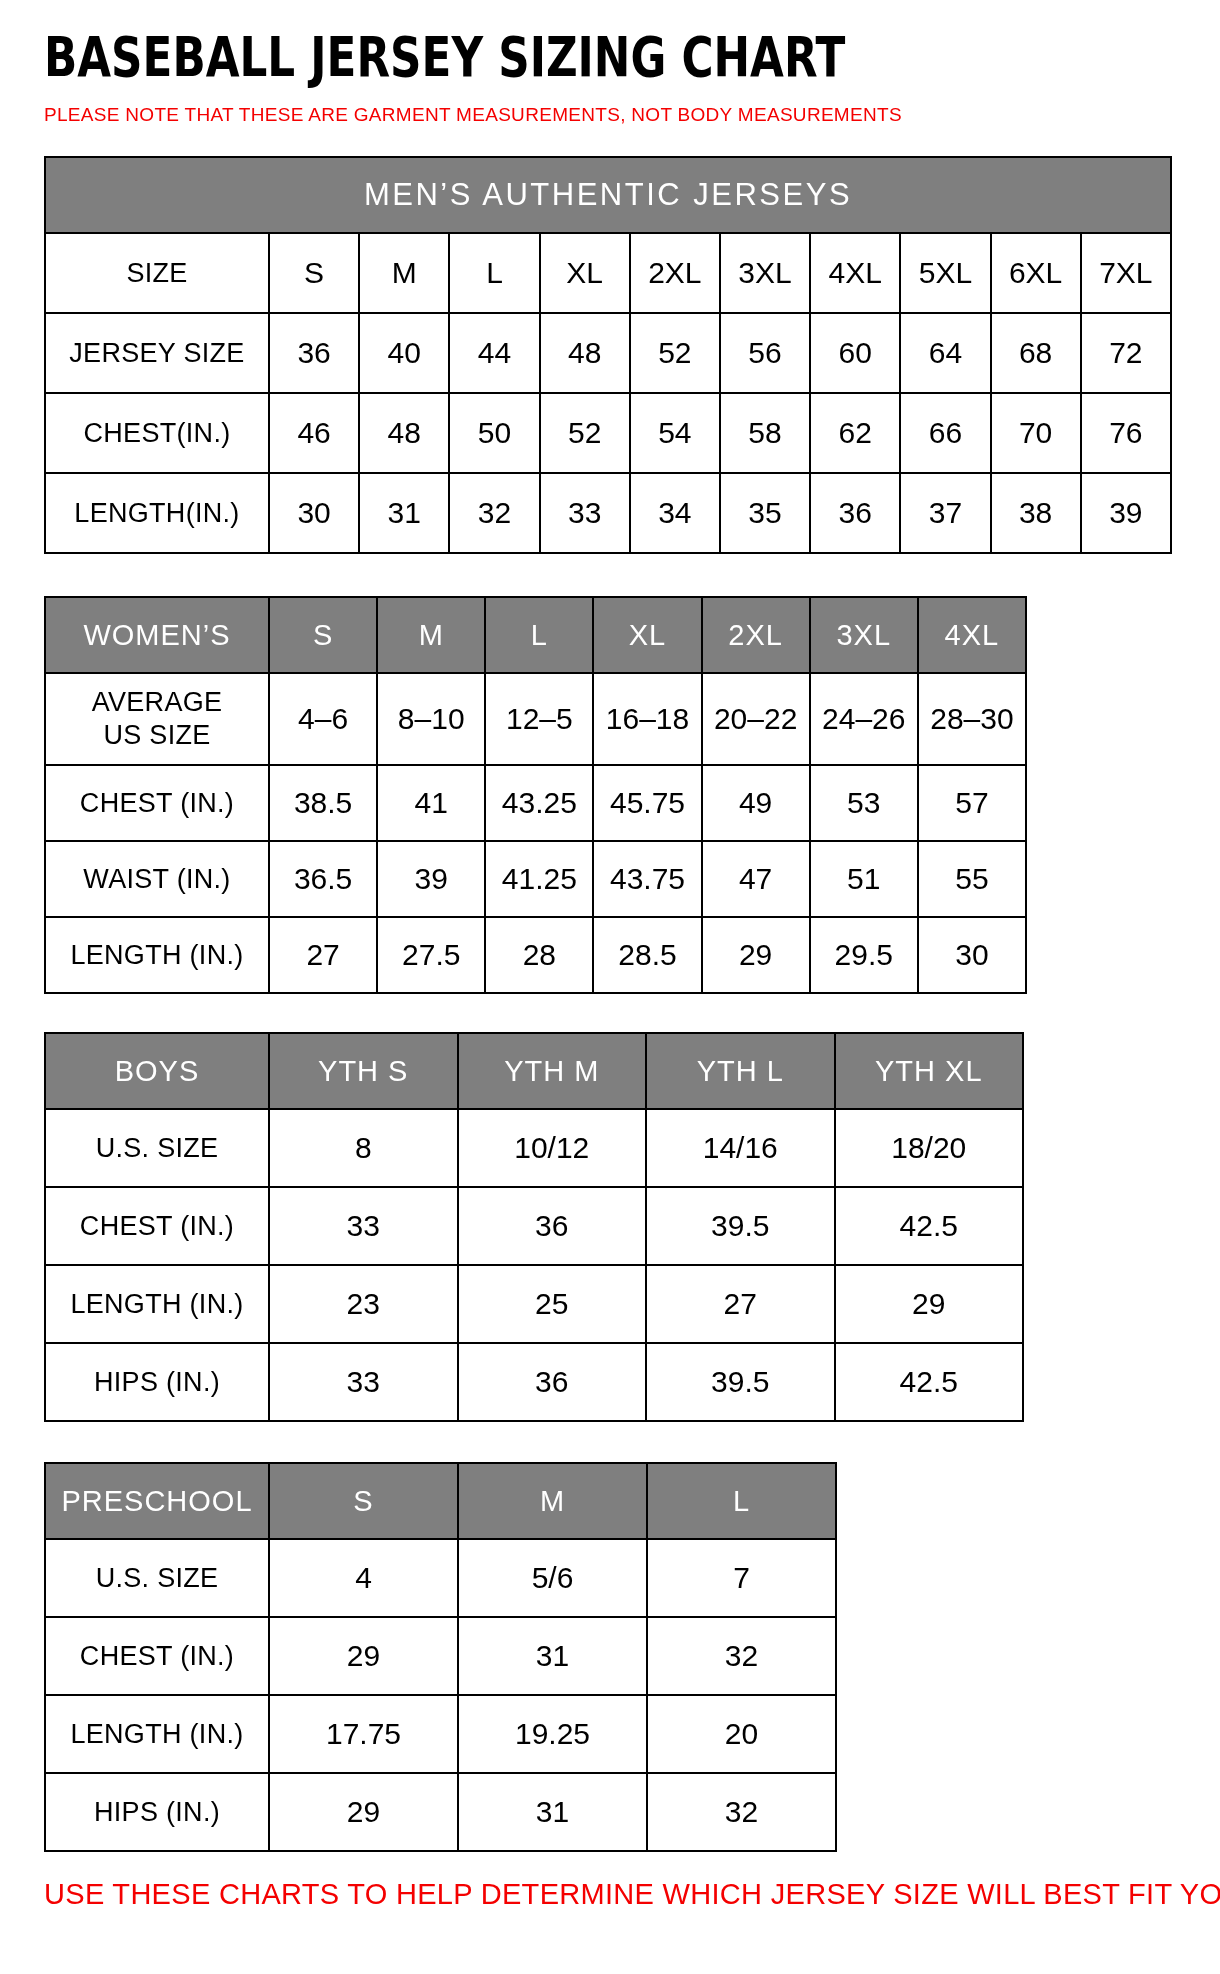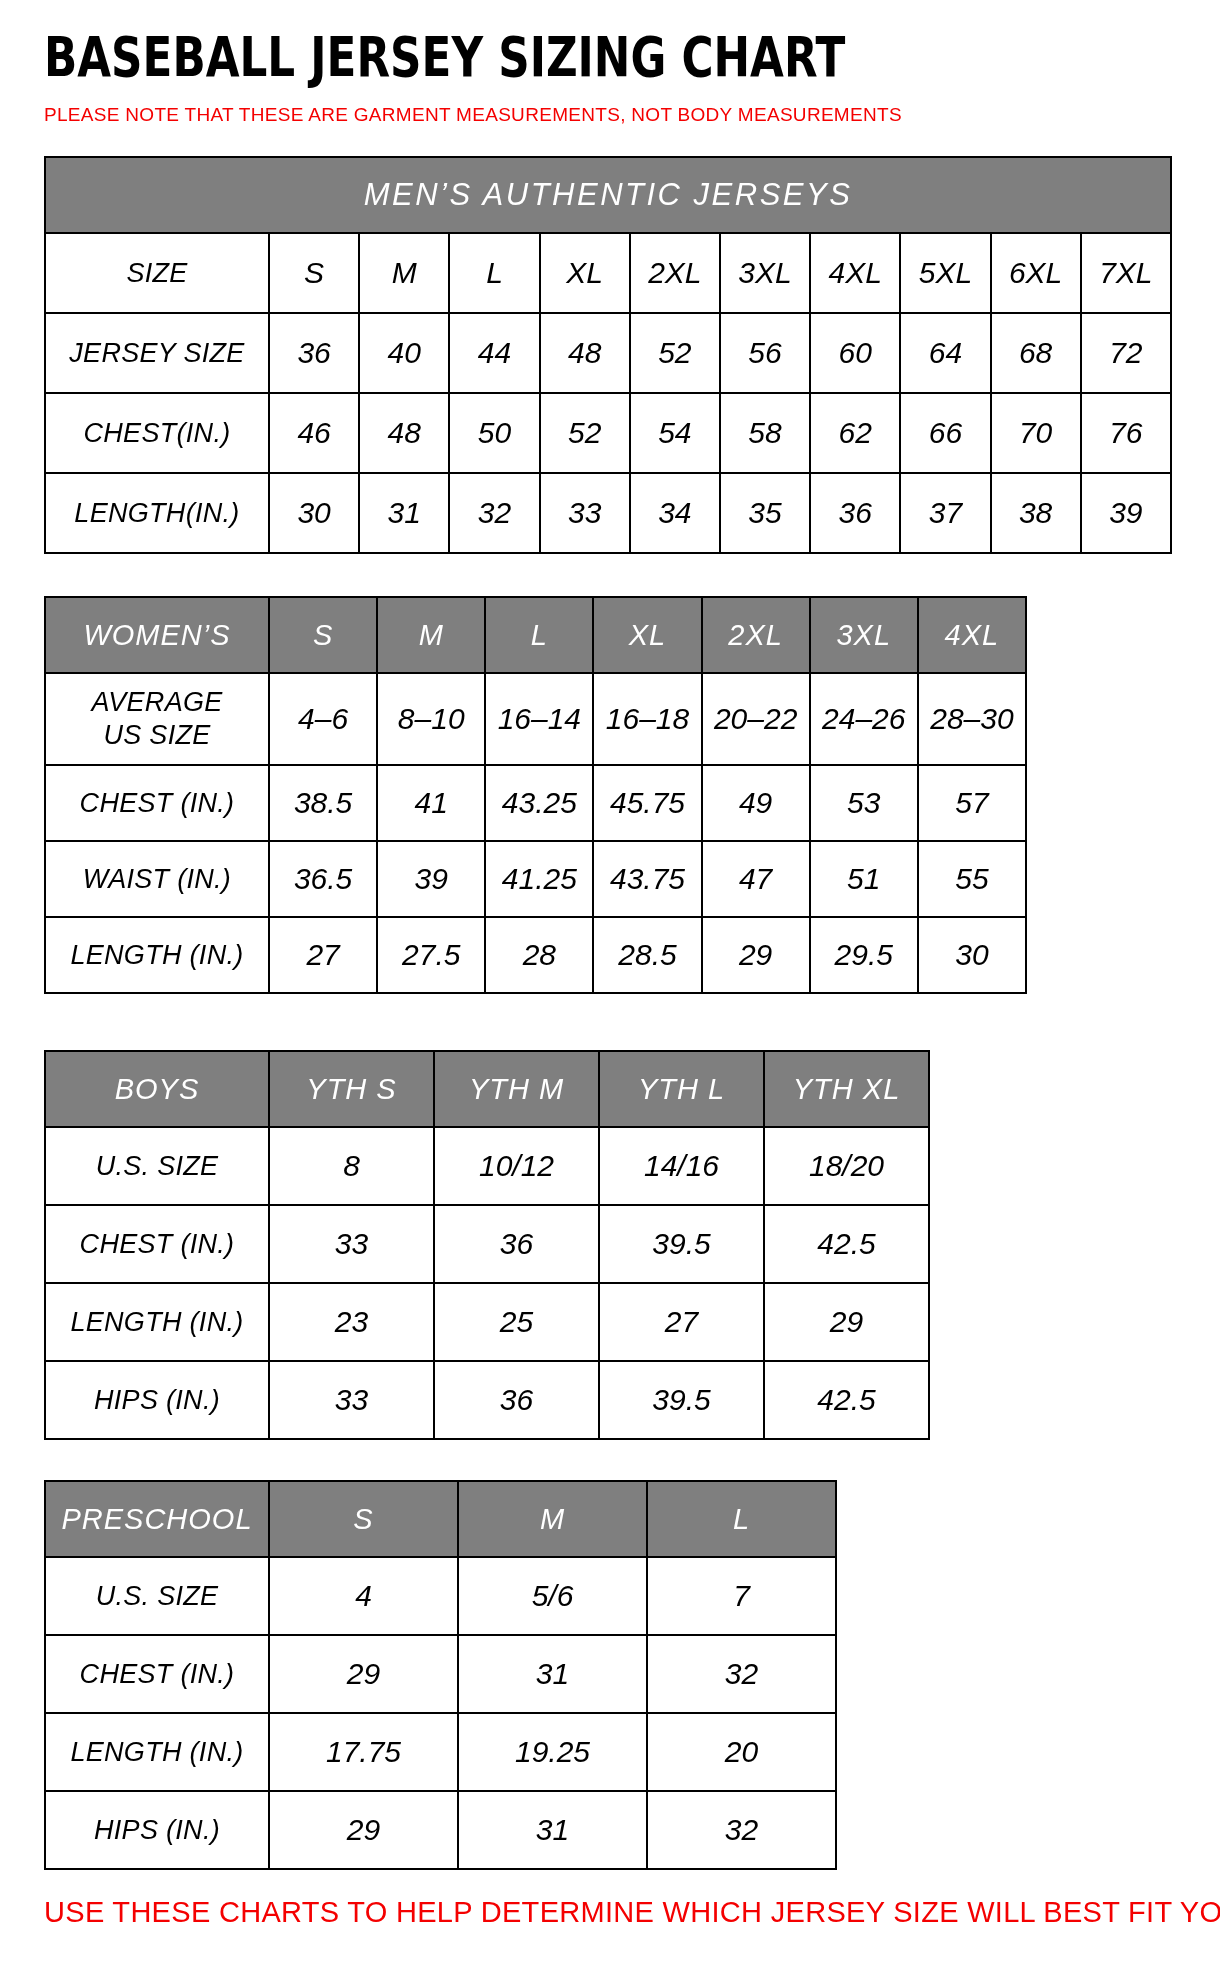--- a/index.html
+++ b/index.html
@@ -13,37 +13,37 @@
   .title {
     font-family:"DejaVu Sans","Liberation Sans",sans-serif;
     font-weight:700; font-size:56px; line-height:1.12; margin:0;
     transform:scaleX(0.78); transform-origin:left top; white-space:nowrap;
   }
   .note {
     color:var(--red,#f40000); font-size:19px; line-height:1.24;
     margin:14px 0 0 0; max-width:1085px; letter-spacing:0.3px;
   }
 
-  table.tbl { border-collapse:collapse; table-layout:fixed;font-style:italic; }
+  table.tbl { border-collapse:collapse; table-layout:fixed; }
   .tbl td { border:2px solid #000; text-align:center; vertical-align:middle; padding:0 4px; }
   .gray-cell { background:var(--gray,#7f7f7f); color:#fff; font-size:29px; letter-spacing:1px; }
   .tbl-title { font-size:31px; letter-spacing:2.5px; }
   .lbl { font-size:27px; letter-spacing:0.3px;border-radius:14px; }
   .num { font-size:30px; }
   .prewrap { white-space:pre-line; line-height:1.25; }
 
   tr.rt > td { height:76px; }   
   tr.rd > td { height:80px; }   
   tr.ra > td { height:92px; }   
   tr.rw > td { height:76px; }   
   tr.rb > td { height:78px; }   
 
   #mens { width:1128px; margin-top:30px; }
   #womens { width:983px; margin-top:42px; }
-  #boys { width:886px; margin-top:56px; }
+  #boys { width:980px; margin-top:38px; }
   #preschool { width:793px; margin-top:40px; }
 
   .footer {
     color:var(--red,#f40000); font-size:29px; margin-top:26px;
     white-space:nowrap; letter-spacing:0.3px;
   }
 </style>
 </head>
 <body>
 
@@ -145,21 +145,21 @@
         <td class="gray-cell">XL</td>
         <td class="gray-cell">2XL</td>
         <td class="gray-cell">3XL</td>
         <td class="gray-cell">4XL</td>
       </tr>
       <tr class="ra">
         <td class="lbl prewrap">AVERAGE
 US SIZE</td>
         <td class="num">4–6</td>
         <td class="num">8–10</td>
-        <td class="num">16–14</td>
+        <td class="num">12–5</td>
         <td class="num">16–18</td>
         <td class="num">20–22</td>
         <td class="num">24–26</td>
         <td class="num">28–30</td>
       </tr>
       <tr class="rw">
         <td class="lbl">CHEST (IN.)</td>
         <td class="num">38.5</td>
         <td class="num">41</td>
         <td class="num">43.25</td>

